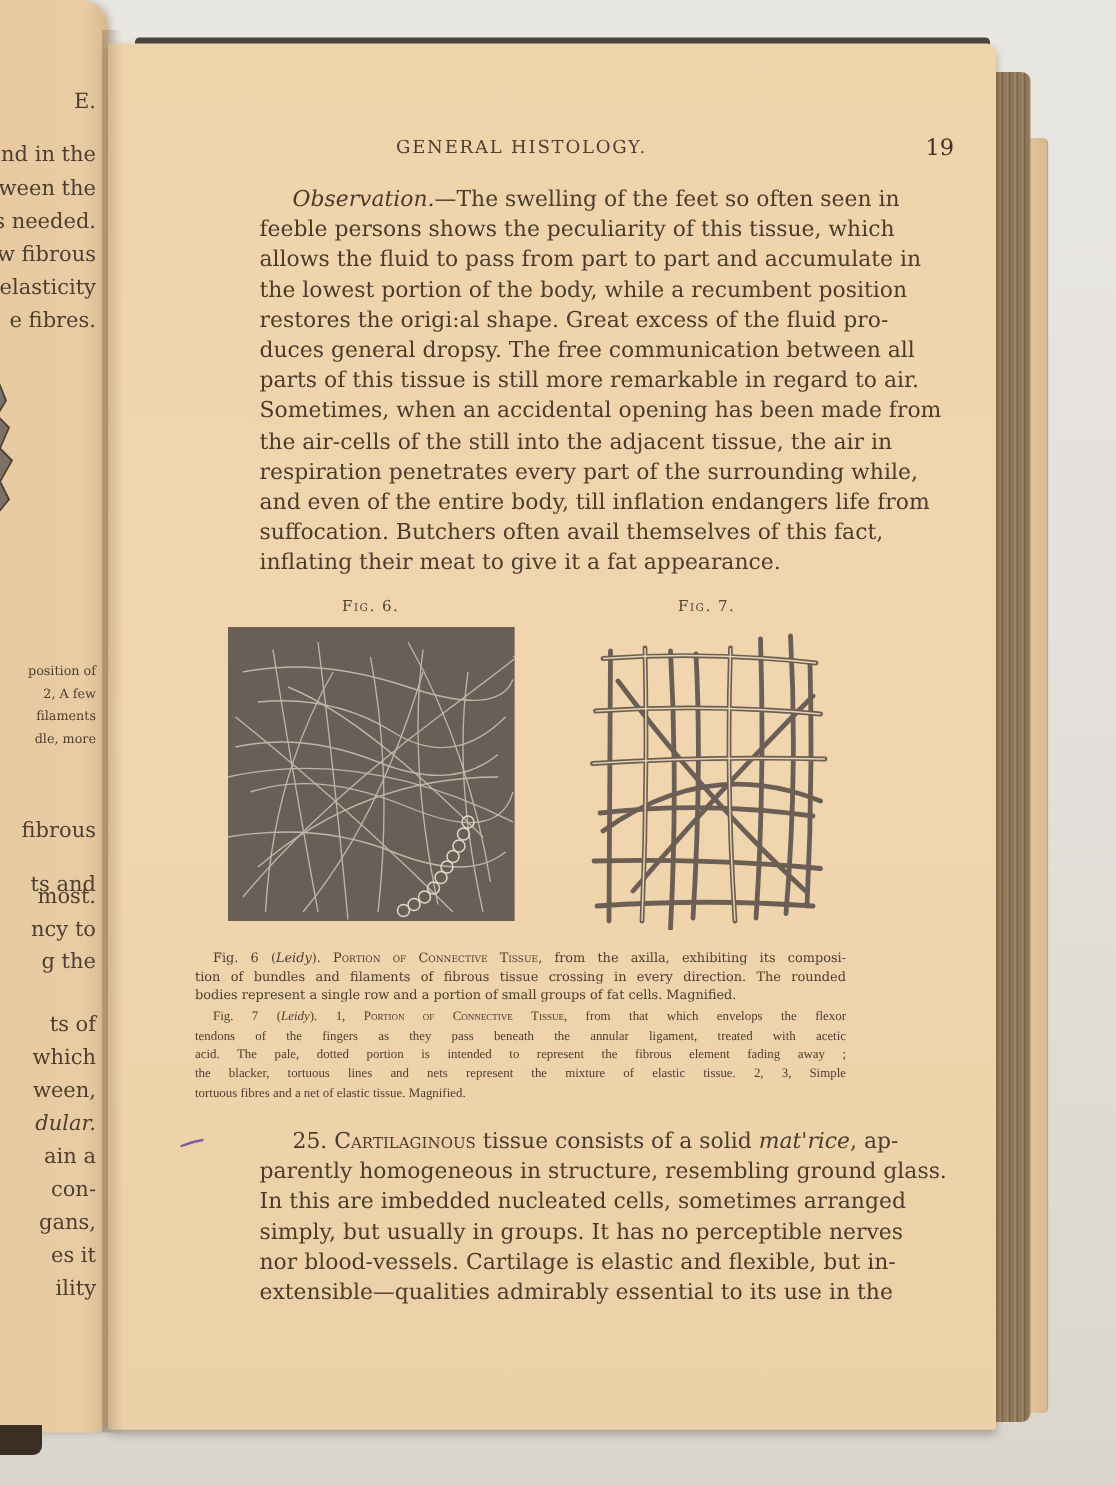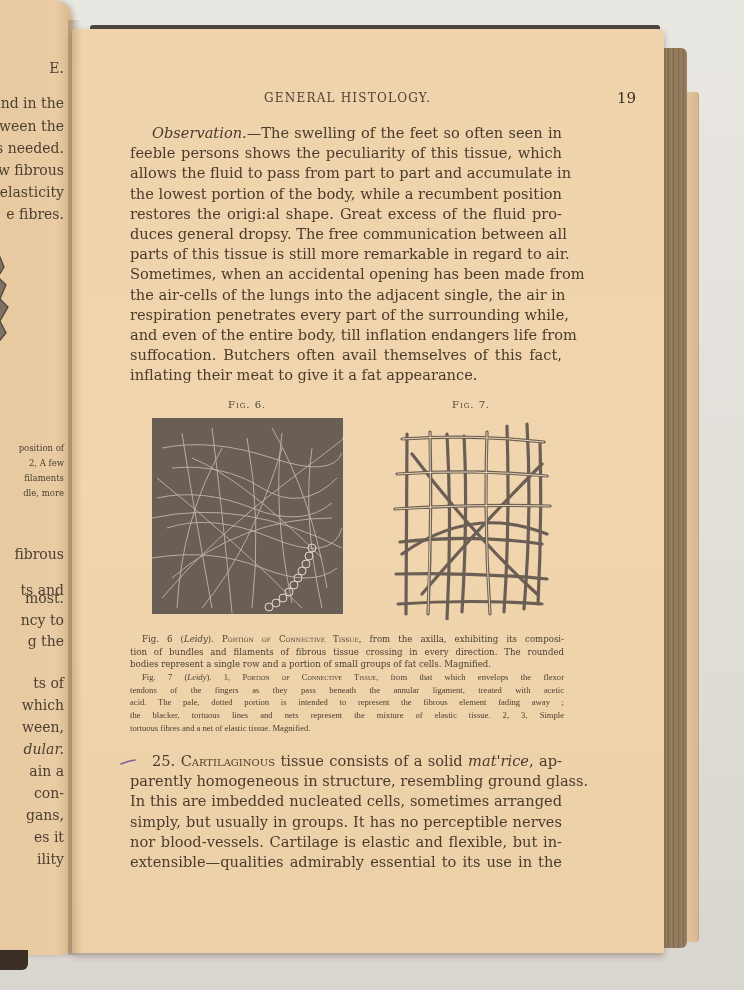--- a/index.html
+++ b/index.html
@@ -69,21 +69,21 @@
   .page-number {
     position: absolute; left: 545px; top: 60px;
     font-size: 15px; color: #3e3225;
   }
   .body-block {
     position: absolute; left: 58px; width: 432px;
     font-size: 14.6px; line-height: 20.2px; color: #4a3c2d;
   }
   .body-block .line {
     display: block; white-space: nowrap; text-align: justify;
-    text-align-last: justify; height: 20.2px;
+    text-align-last: justify; height: 20.2px; margin-left: 43px;
   }
   .body-block .line.last { text-align-last: left; }
   .body-block .line.indent { padding-left: 22px; }
   .it { font-style: italic; }
   .sc { font-variant: small-caps; }
   .fig-label {
     position: absolute; font-size: 10px; letter-spacing: 1px; color: #4f4335;
     font-variant: small-caps;
     text-align: right;
   }
@@ -159,21 +159,21 @@
 
   <div class="body-block" style="top:94px;">
     <span class="line indent"><span class="it">Observation.</span><span>—The swelling of the feet so often seen in</span></span>
     <span class="line">feeble persons shows the peculiarity of this tissue, which</span>
     <span class="line">allows the fluid to pass from part to part and accumulate in</span>
     <span class="line">the lowest portion of the body, while a recumbent position</span>
     <span class="line">restores the origi:al shape.  Great excess of the fluid pro-</span>
     <span class="line">duces general dropsy.  The free communication between all</span>
     <span class="line">parts of this tissue is still more remarkable in regard to air.</span>
     <span class="line">Sometimes, when an accidental opening has been made from</span>
-    <span class="line">the air-cells of the lungs into the adjacent single, the air in</span>
+    <span class="line">the air-cells of the still into the adjacent tissue, the air in</span>
     <span class="line">respiration penetrates every part of the surrounding while,</span>
     <span class="line">and even of the entire body, till inflation endangers life from</span>
     <span class="line">suffocation.  Butchers often avail themselves of this fact,</span>
     <span class="line last">inflating their meat to give it a fat appearance.</span>
   </div>
 
   <div class="fig-label" style="left:156px; top:370px;">Fig. 6.</div>
   <div class="fig-label" style="left:380px; top:370px;">Fig. 7.</div>
 
   <svg class="fig6" viewBox="0 0 191 196">

